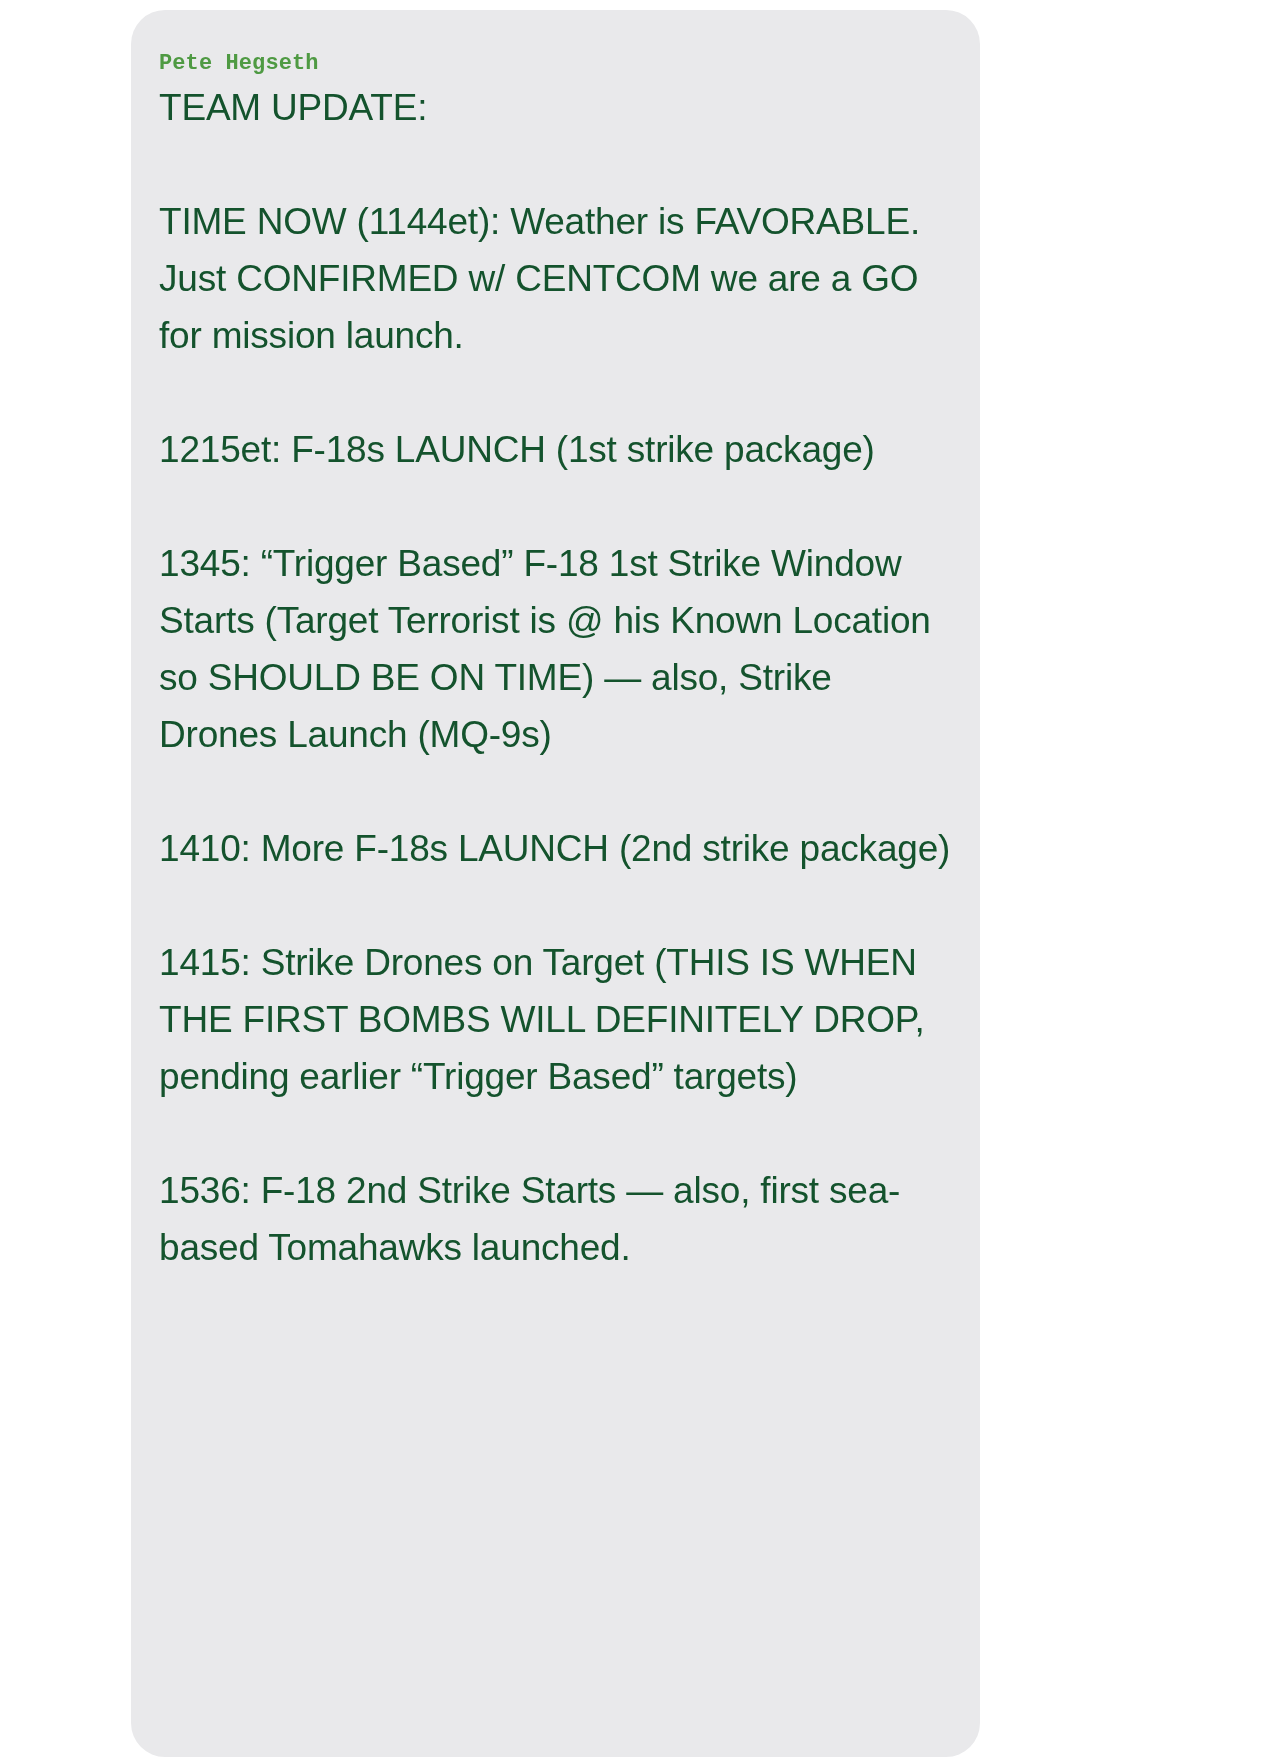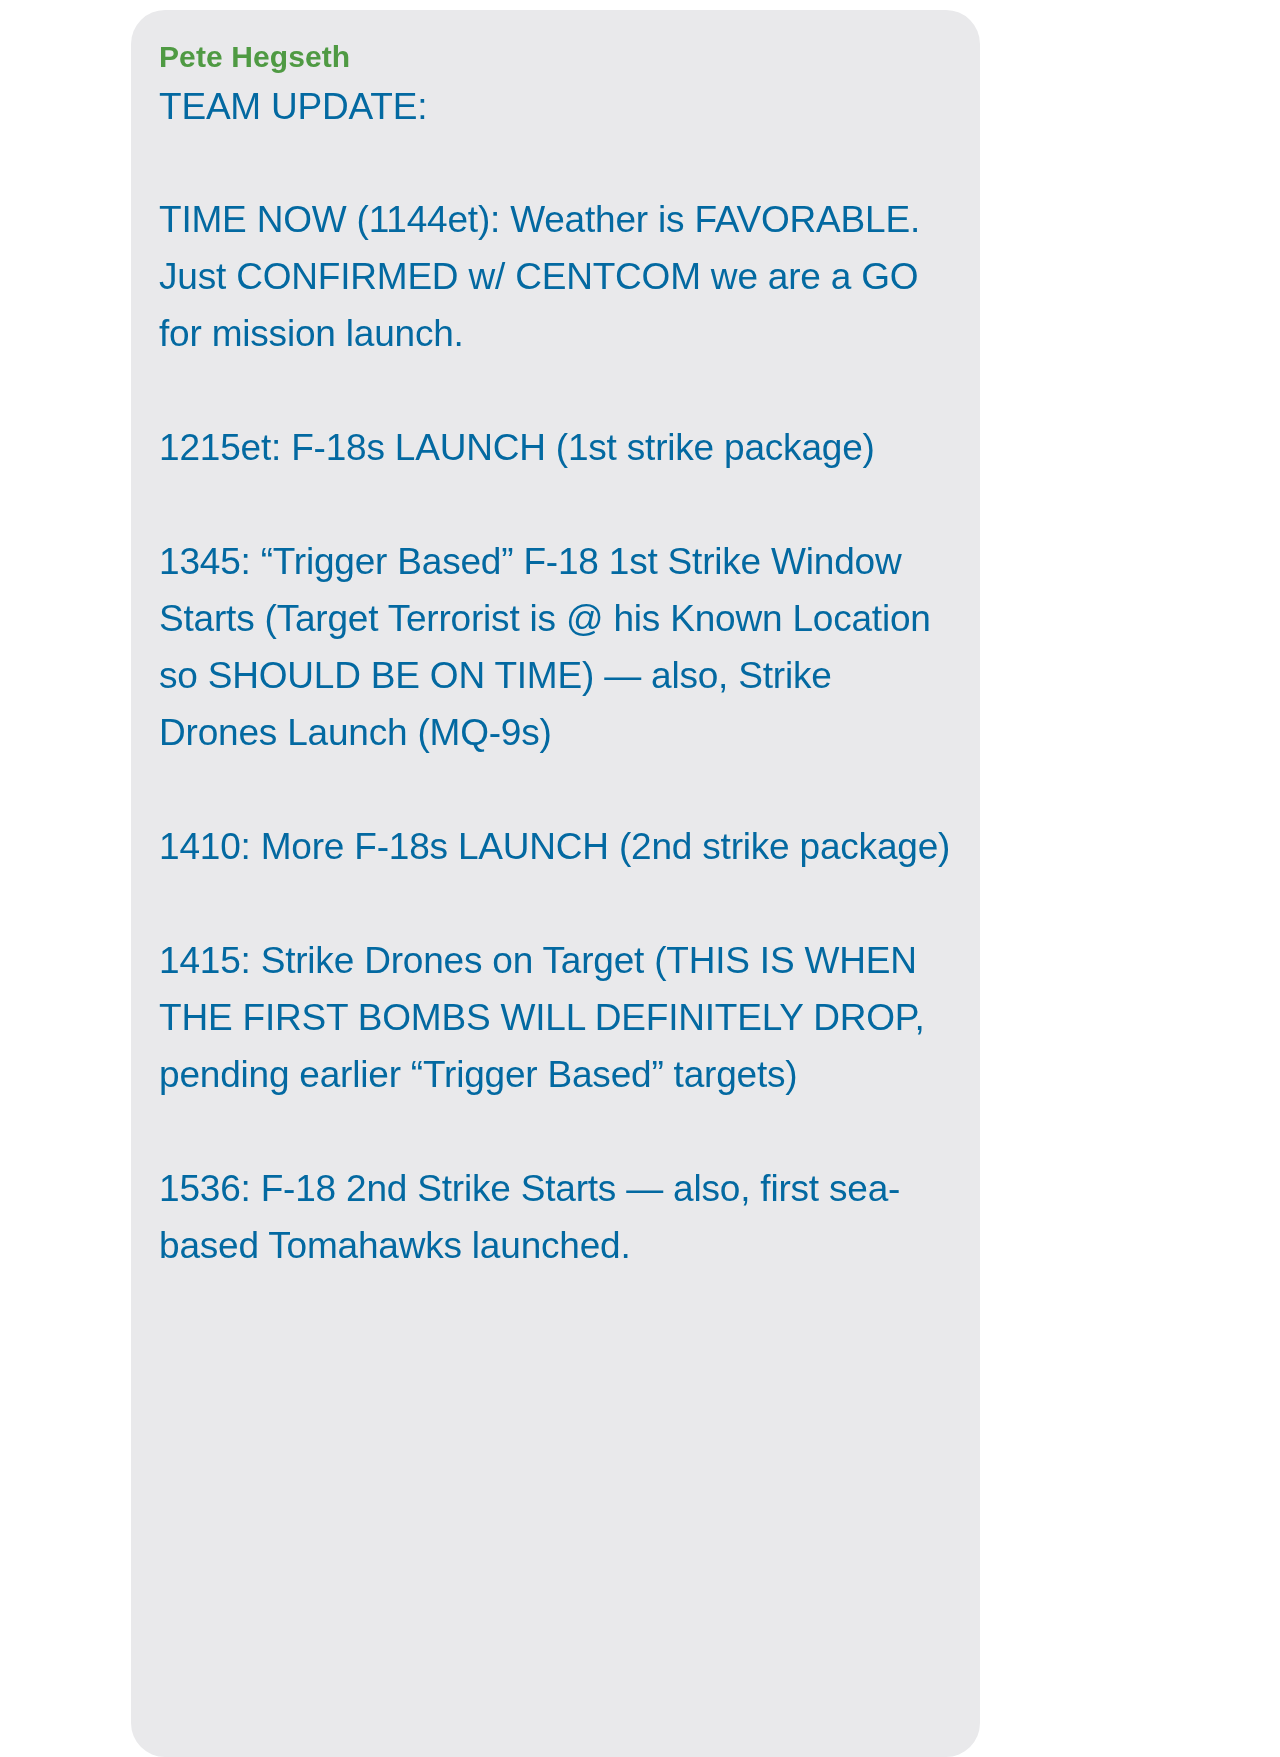--- a/index.html
+++ b/index.html
@@ -24,31 +24,32 @@
     left: 131px;
     top: 10px;
     width: 849px;
     min-height: 1747px;
     background: #e9e9eb;
     border-radius: 34px;
     box-sizing: border-box;
     padding: 30px 28px 24px 28px;
   }
   .sender {
-    font-size: 30px;
+    font-size: 22px;
     font-weight: bold;
     color: #4f9a43;
     line-height: 1.15;
-    margin: 0 0 4px 0;
+    margin: 11px 0 4px 0;
     letter-spacing: 0.1px;
+    font-family: Liberation Mono, monospace;
   }
   .msg-body {
     font-size: 37px;
     line-height: 1.54;
-    color: #0369a1;
+    color: #14532d;
     letter-spacing: -0.2px;
     white-space: pre-wrap;
     word-wrap: break-word;
     margin: 0;
   }
 </style>
 </head>
 <body>
 
 <div class="screen">

